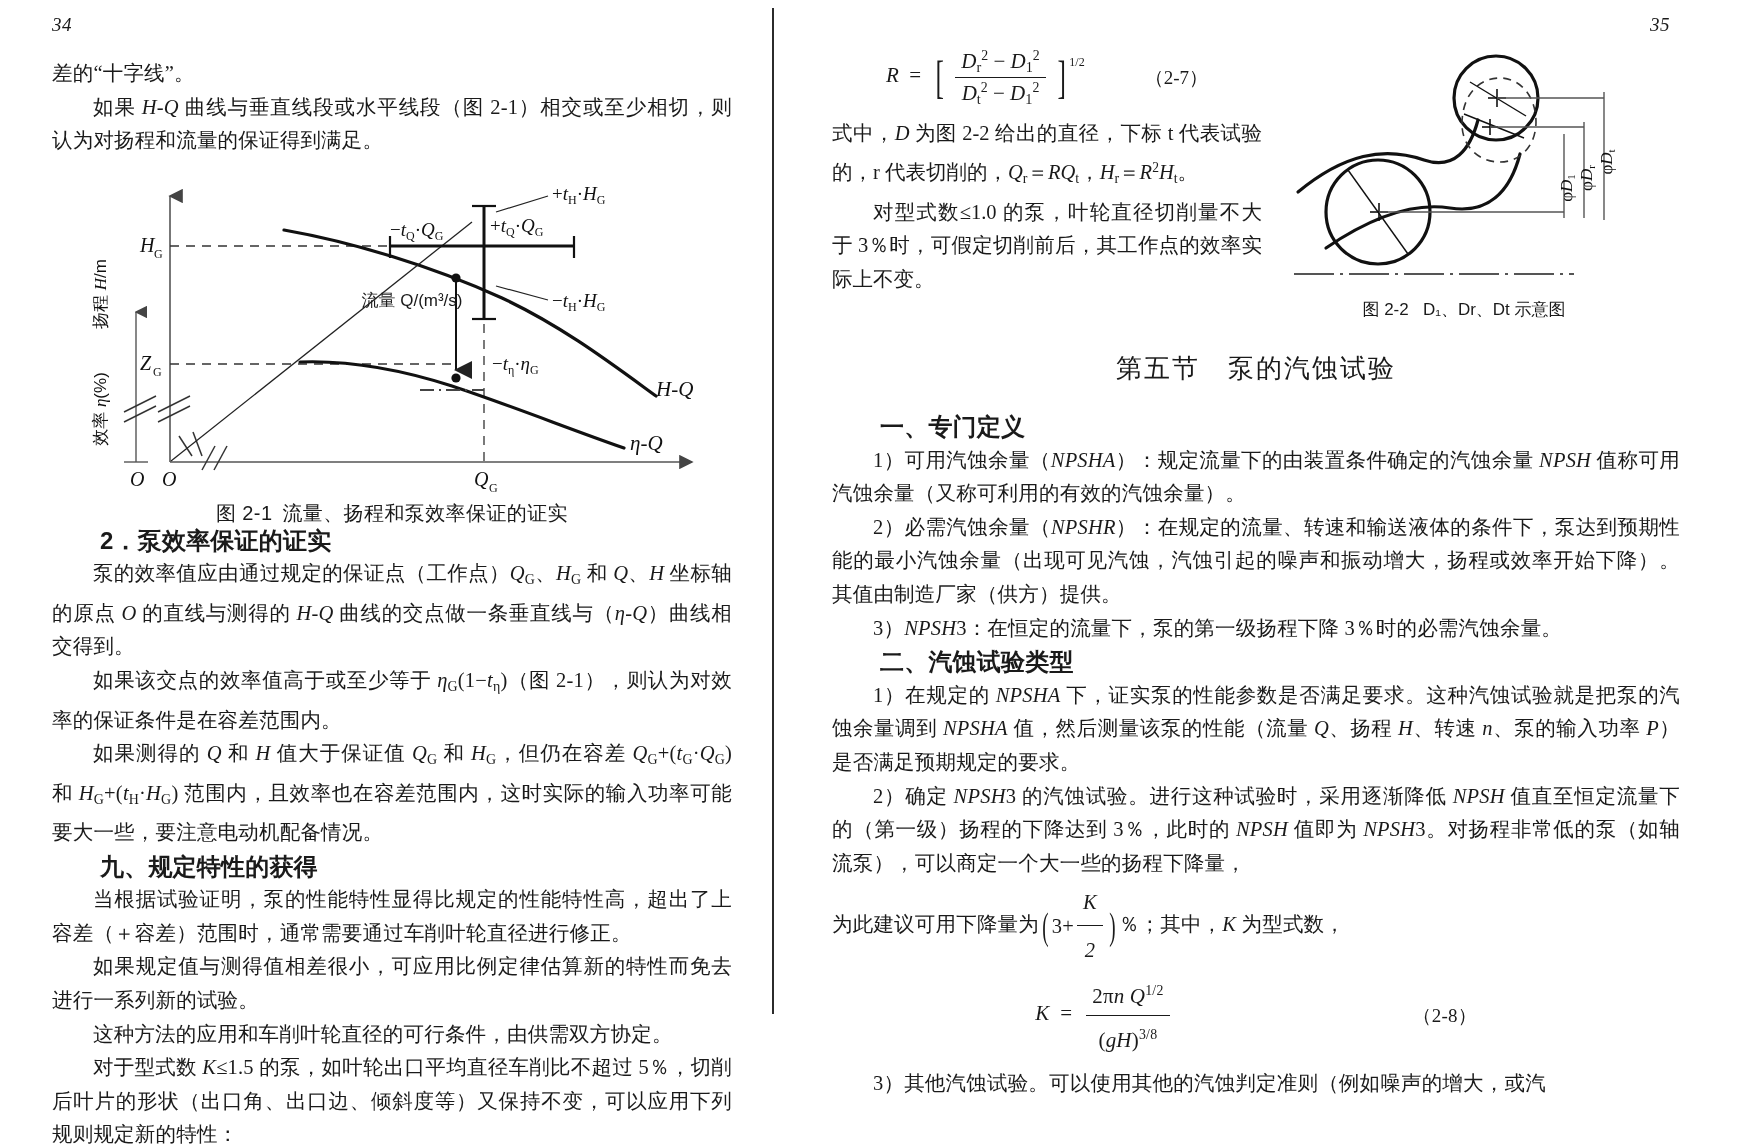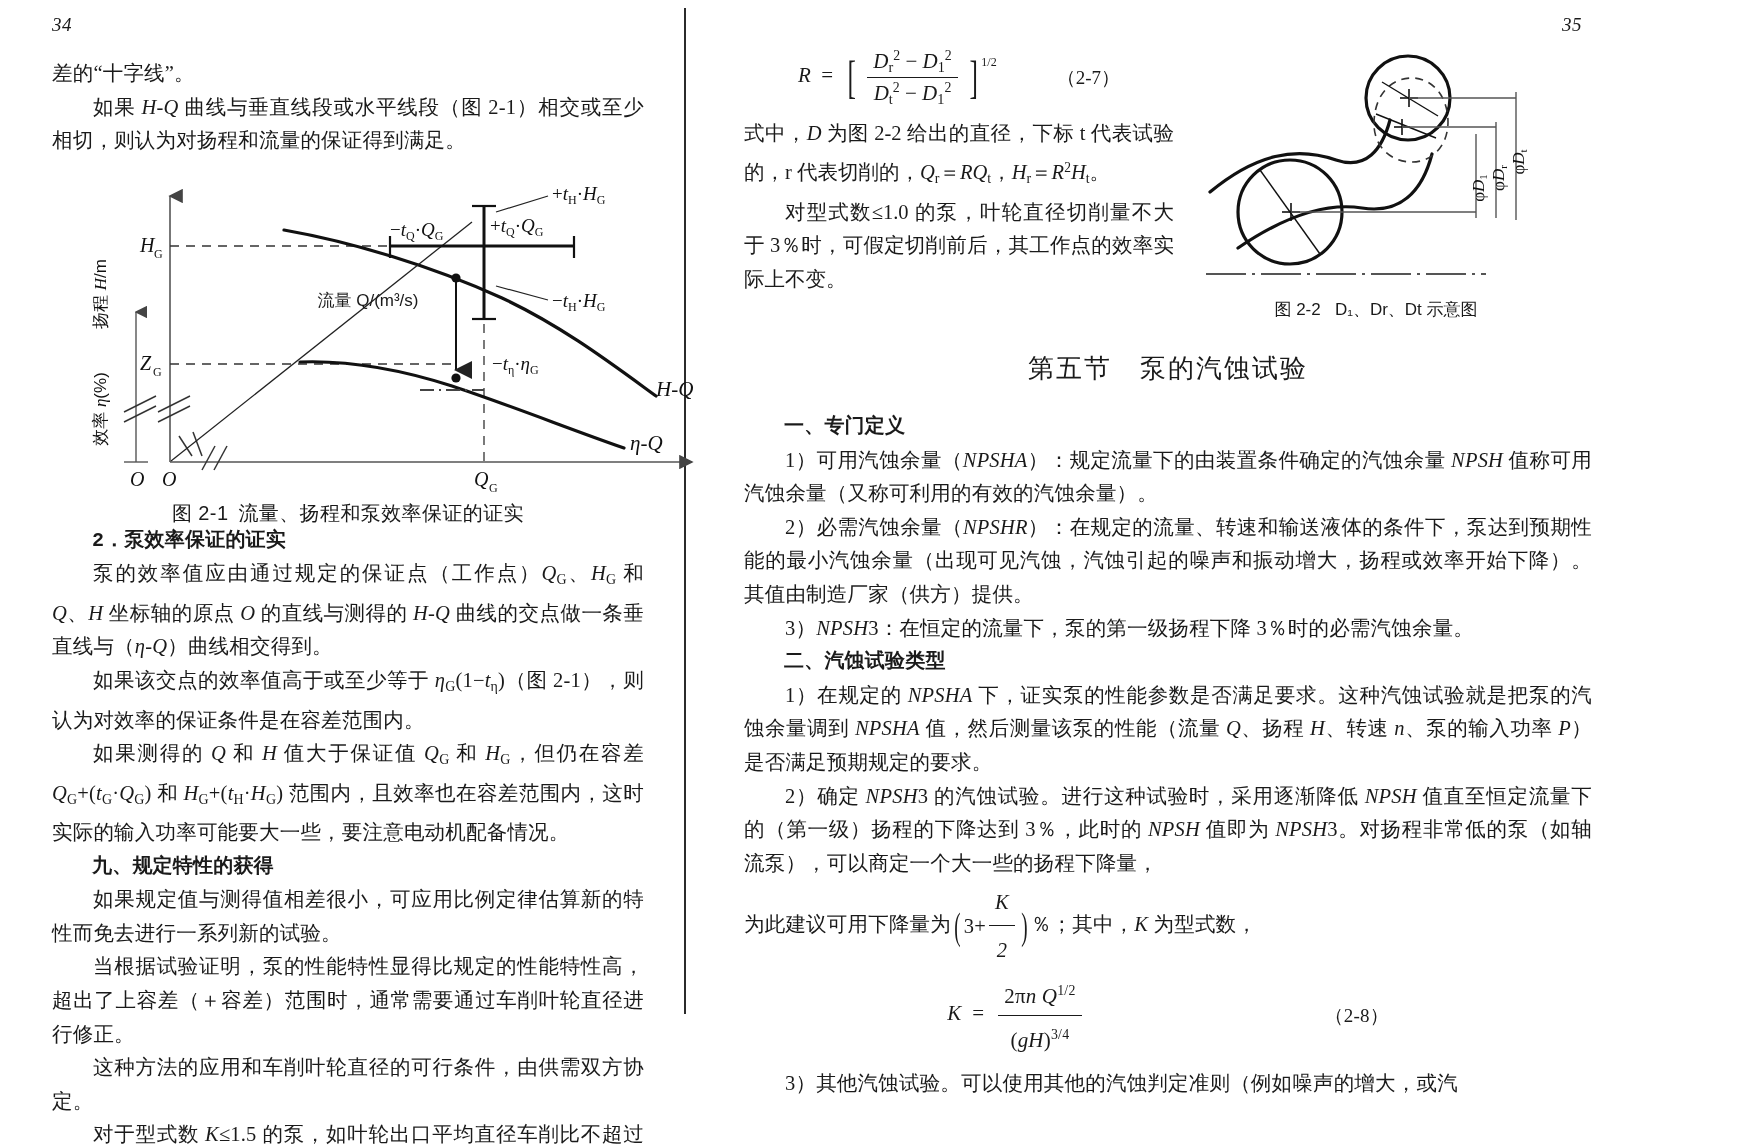--- a/index.html
+++ b/index.html
@@ -6,37 +6,37 @@
   body{
     width:1744px;height:1145px;
     background:#ffffff;
     font-family:"Liberation Serif","DejaVu Serif",serif;
     color:#1a1a1a;
     overflow:hidden;
     position:relative;
   }
   .spread{position:absolute;inset:0;display:flex;}
   .page{position:relative;height:100%;box-sizing:border-box;}
-  .page-left{width:684px;padding:0 40px 0 52px;}
+  .page-left{width:772px;padding:0 40px 0 52px;}
   .gutter{width:2px;background:#2b2b2b;height:1006px;margin-top:8px;}
   .page-right{width:970px;padding:0 64px 0 58px;}
 
   .folio{font-style:italic;font-size:19px;padding-top:14px;letter-spacing:.5px;}
   .folio.right{text-align:right;padding-right:10px;}
 
   .body-text{
     font-size:20.5px;
     line-height:33.6px;
     text-align:justify;
     text-justify:inter-ideograph;
     letter-spacing:.2px;
   }
   .body-text p{margin:0;}
   .indent{text-indent:2em;}
-  .sub-head{font-family:Liberation Mono, monospace;font-weight:bold;font-size:20px;text-indent:2em;margin:0;line-height:33.6px;}
+  .sub-head{font-family:Liberation Sans, sans-serif;font-weight:bold;font-size:24px;text-indent:2em;margin:0;line-height:33.6px;}
   i,.it{font-style:italic;}
   sub{font-size:.68em;vertical-align:-.28em;font-style:normal;}
   sup{font-size:.66em;vertical-align:.55em;font-style:normal;}
 
   
   .fig1-wrap{margin:16px 0 4px 0;}
   .fig-caption{
     text-align:center;font-size:20px;margin-top:2px;letter-spacing:.4px;
     font-family:"Liberation Sans","DejaVu Sans",sans-serif;
   }
@@ -168,22 +168,22 @@
       </div>
       <div style="height:216px;"></div>
     </div>
 
     <div class="body-text" style="margin-top:-8px;">
       <p class="sub-head">2．泵效率保证的证实</p>
       <p class="indent">泵的效率值应由通过规定的保证点（工作点）<i>Q</i><sub>G</sub>、<i>H</i><sub>G</sub> 和 <i>Q</i>、<i>H</i> 坐标轴的原点 <i>O</i> 的直线与测得的 <i>H-Q</i> 曲线的交点做一条垂直线与（<i>η-Q</i>）曲线相交得到。</p>
       <p class="indent">如果该交点的效率值高于或至少等于 <i>η</i><sub>G</sub>(1−<i>t</i><sub>η</sub>)（图 2-1），则认为对效率的保证条件是在容差范围内。</p>
       <p class="indent">如果测得的 <i>Q</i> 和 <i>H</i> 值大于保证值 <i>Q</i><sub>G</sub> 和 <i>H</i><sub>G</sub>，但仍在容差 <i>Q</i><sub>G</sub>+(<i>t</i><sub>G</sub>·<i>Q</i><sub>G</sub>) 和 <i>H</i><sub>G</sub>+(<i>t</i><sub>H</sub>·<i>H</i><sub>G</sub>) 范围内，且效率也在容差范围内，这时实际的输入功率可能要大一些，要注意电动机配备情况。</p>
       <p class="sub-head">九、规定特性的获得</p>
+      <p class="indent">当根据试验证明，泵的性能特性显得比规定的性能特性高，超出了上容差（＋容差）范围时，通常需要通过车削叶轮直径进行修正。</p>
       <p class="indent">如果规定值与测得值相差很小，可应用比例定律估算新的特性而免去进行一系列新的试验。</p>
-      <p class="indent">当根据试验证明，泵的性能特性显得比规定的性能特性高，超出了上容差（＋容差）范围时，通常需要通过车削叶轮直径进行修正。</p>
       <p class="indent">这种方法的应用和车削叶轮直径的可行条件，由供需双方协定。</p>
       <p class="indent">对于型式数 <i>K</i>≤1.5 的泵，如叶轮出口平均直径车削比不超过 5％，切削后叶片的形状（出口角、出口边、倾斜度等）又保持不变，可以应用下列规则规定新的特性：</p>
 
     </div>
   </div>
 
   <div class="gutter"></div>
 
   <div class="page page-right">
     <div class="folio right">35</div>
@@ -276,21 +276,21 @@
             </span>
             <span class="paren-big">)</span>
           </span><span>％；其中，<i>K</i> 为型式数，</span>
       </p>
 
       <div class="eqrow" style="margin-top:2px;">
         <span class="eq">
           <i>K</i> &nbsp;=&nbsp;
           <span class="frac">
             <span class="num">2π<i>n</i> <i>Q</i><sup>1/2</sup></span>
-            <span class="den">(<i>gH</i>)<sup>3/4</sup></span>
+            <span class="den">(<i>gH</i>)<sup>3/8</sup></span>
           </span>
         </span>
         <span class="eqnum" style="margin-left:240px;">（2-8）</span>
       </div>
 
       <p class="indent">3）其他汽蚀试验。可以使用其他的汽蚀判定准则（例如噪声的增大，或汽</p>
     </div>
   </div>
 </div>
 

